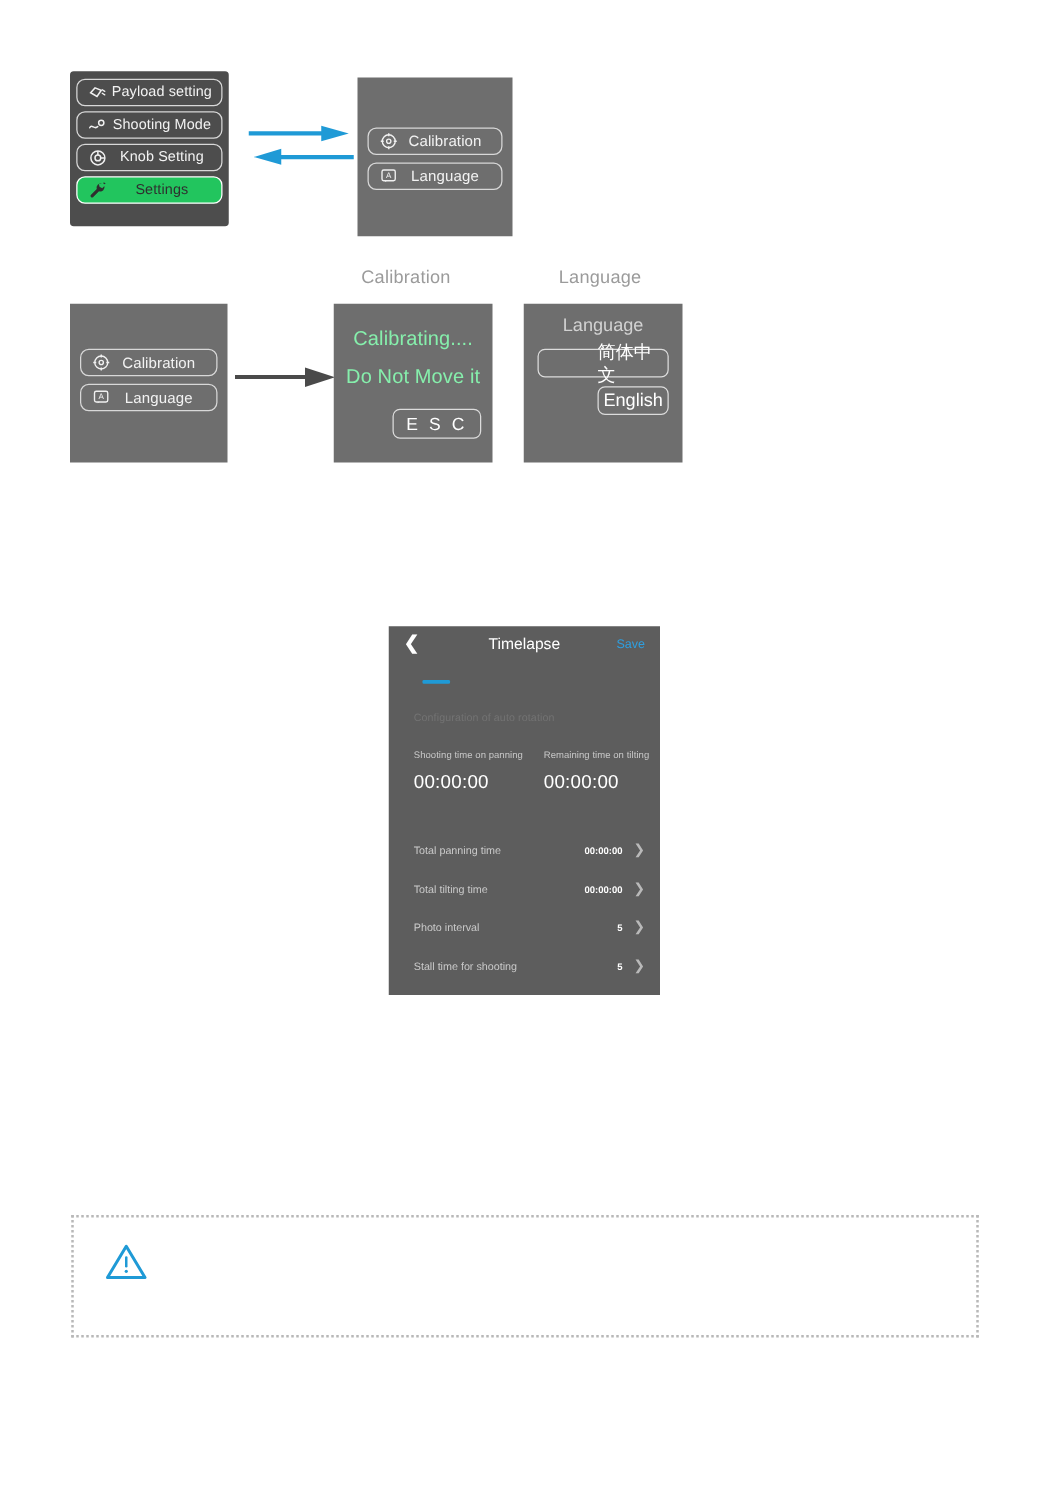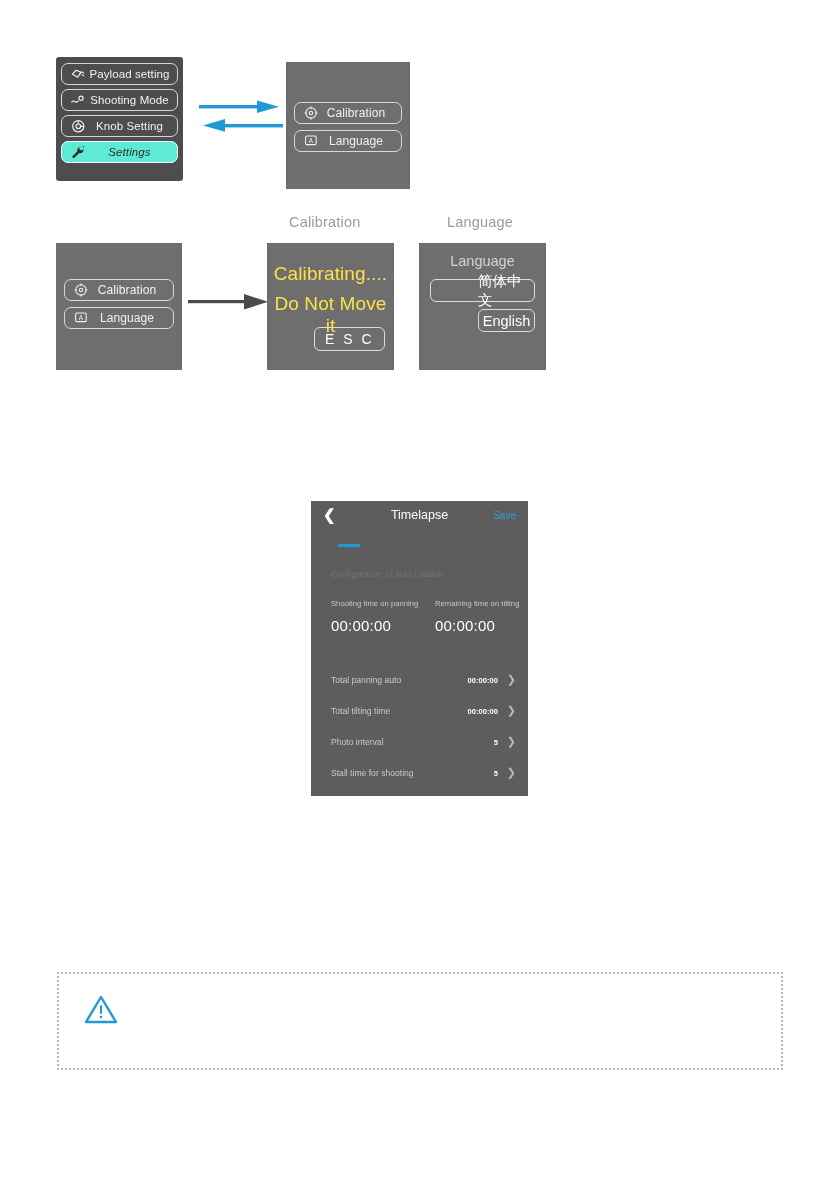--- a/index.html
+++ b/index.html
@@ -37,24 +37,23 @@
   .menu-btn .ic {
     flex: 0 0 auto;
     display: flex;
     align-items: center;
     justify-content: center;
   }
   .menu-btn .lbl { flex: 1 1 auto; text-align: center; }
 
   
   .menu-btn.active {
-    background: #5eead4;
+    background: #22c55e;
     border-color: #ffffff;
     color: #2f2f2f;
-    font-style: italic;
   }
 
   
   #panel-settings {
     left: 56px; top: 57px; width: 127px; height: 124px;
     border-radius: 3px;
     background: #4d4d4d;
     padding: 6px 5px;
   }
   #panel-settings .menu-btn {
@@ -97,22 +96,22 @@
     font-size: 14.5px;
     letter-spacing: .2px;
   }
   #cap-calibration { left: 289px; top: 214px; }
   #cap-language    { left: 447px; top: 214px; }
 
   .calib-line {
     position: absolute;
     left: 0; right: 0;
     text-align: center;
-    color: #fde047;
-    font-size: 19px;
+    color: #86efac;
+    font-size: 16px;
     letter-spacing: .1px;
   }
   #calib-l1 { top: 20px; }
   #calib-l2 { top: 50px; }
   #esc-btn {
     position: absolute;
     left: 9px; right: 9px; top: 84px; height: 24px;
     border: 1px solid #dcdcdc;
     border-radius: 6px;
     color: #ffffff;
@@ -344,21 +343,21 @@
   <div class="tl-col" id="tl-col-0">
     <div class="lbl">Shooting time on panning</div>
     <div class="val">00:00:00</div>
   </div>
   <div class="tl-col" id="tl-col-1">
     <div class="lbl">Remaining time on tilting</div>
     <div class="val">00:00:00</div>
   </div>
 
   <div class="tl-row" id="tl-row-0">
-    <div class="lbl">Total panning auto</div>
+    <div class="lbl">Total panning time</div>
     <div class="val">00:00:00</div>
     <div class="chev">❯</div>
   </div>
   <div class="tl-row" id="tl-row-1">
     <div class="lbl">Total tilting time</div>
     <div class="val">00:00:00</div>
     <div class="chev">❯</div>
   </div>
   <div class="tl-row" id="tl-row-2">
     <div class="lbl">Photo interval</div>

